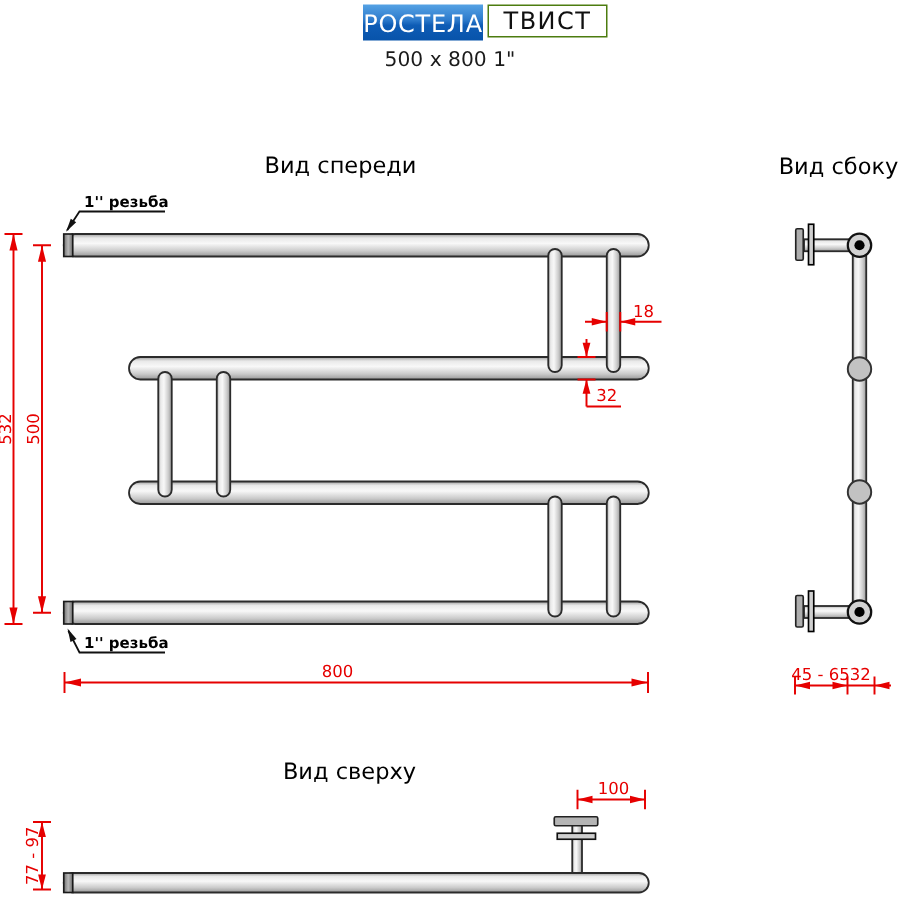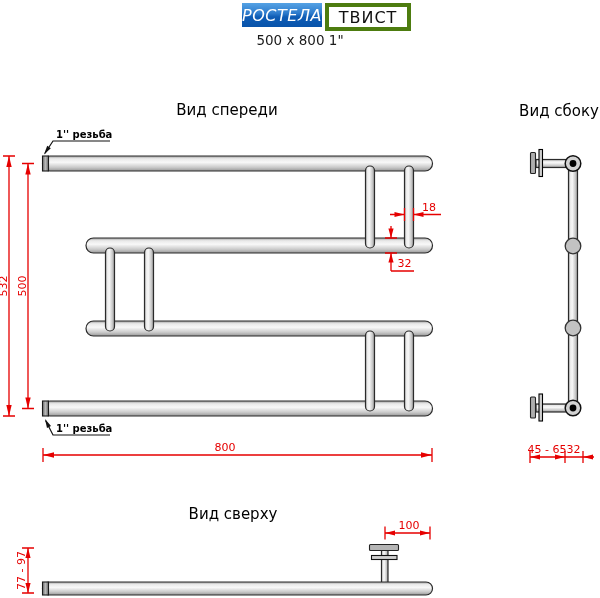--- a/index.html
+++ b/index.html
@@ -2,25 +2,25 @@
 <html><head>
 <meta charset="utf-8">
 <style>
   html,body{margin:0;padding:0;}
   body{width:600px;height:598px;background:#fff;font-family:"DejaVu Sans",sans-serif;position:relative;overflow:hidden;}
   .stage{position:absolute;inset:0;width:600px;height:598px;}
   .brand-row{position:absolute;top:3px;left:242px;display:flex;gap:3px;align-items:stretch;}
   .brand-primary{
     width:80px;height:24px;display:flex;align-items:center;justify-content:center;
     background:linear-gradient(180deg,#55a2e4 0%,#2e7ccd 42%,#0e5cb5 58%,#0853aa 100%);
-    color:#fff;font-size:16px;letter-spacing:.5px;font-style:italic;
+    color:#fff;font-size:16px;letter-spacing:.5px;
   }
   .brand-secondary{
-    width:78px;height:20px;display:flex;align-items:flex-end;justify-content:center;
-    background:#fff;border:4px solid #4d7c0f;color:#101010;font-size:16px;letter-spacing:1px;
+    width:78px;height:20px;display:flex;align-items:flex-start;justify-content:center;
+    background:#fff;border:1px solid #4d7c0f;color:#101010;font-size:16px;letter-spacing:1px;
   }
   .subtitle{position:absolute;top:32px;left:0;width:600px;text-align:center;font-size:13.5px;color:#1a1a1a;}
   svg{position:absolute;top:0;left:0;}
   .vtitle{font-size:15px;fill:#000;}
   .dim{font-size:11px;fill:#e60000;}
   .lbl{font-size:10px;font-weight:bold;fill:#000;}
   .redln{stroke:#e60000;stroke-width:1.3;fill:none;}
   .redfill{fill:#e60000;stroke:none;}
   .blkln{stroke:#111;stroke-width:1.2;fill:none;}
   .tube{stroke:#2b2b2b;stroke-width:1.2;}

